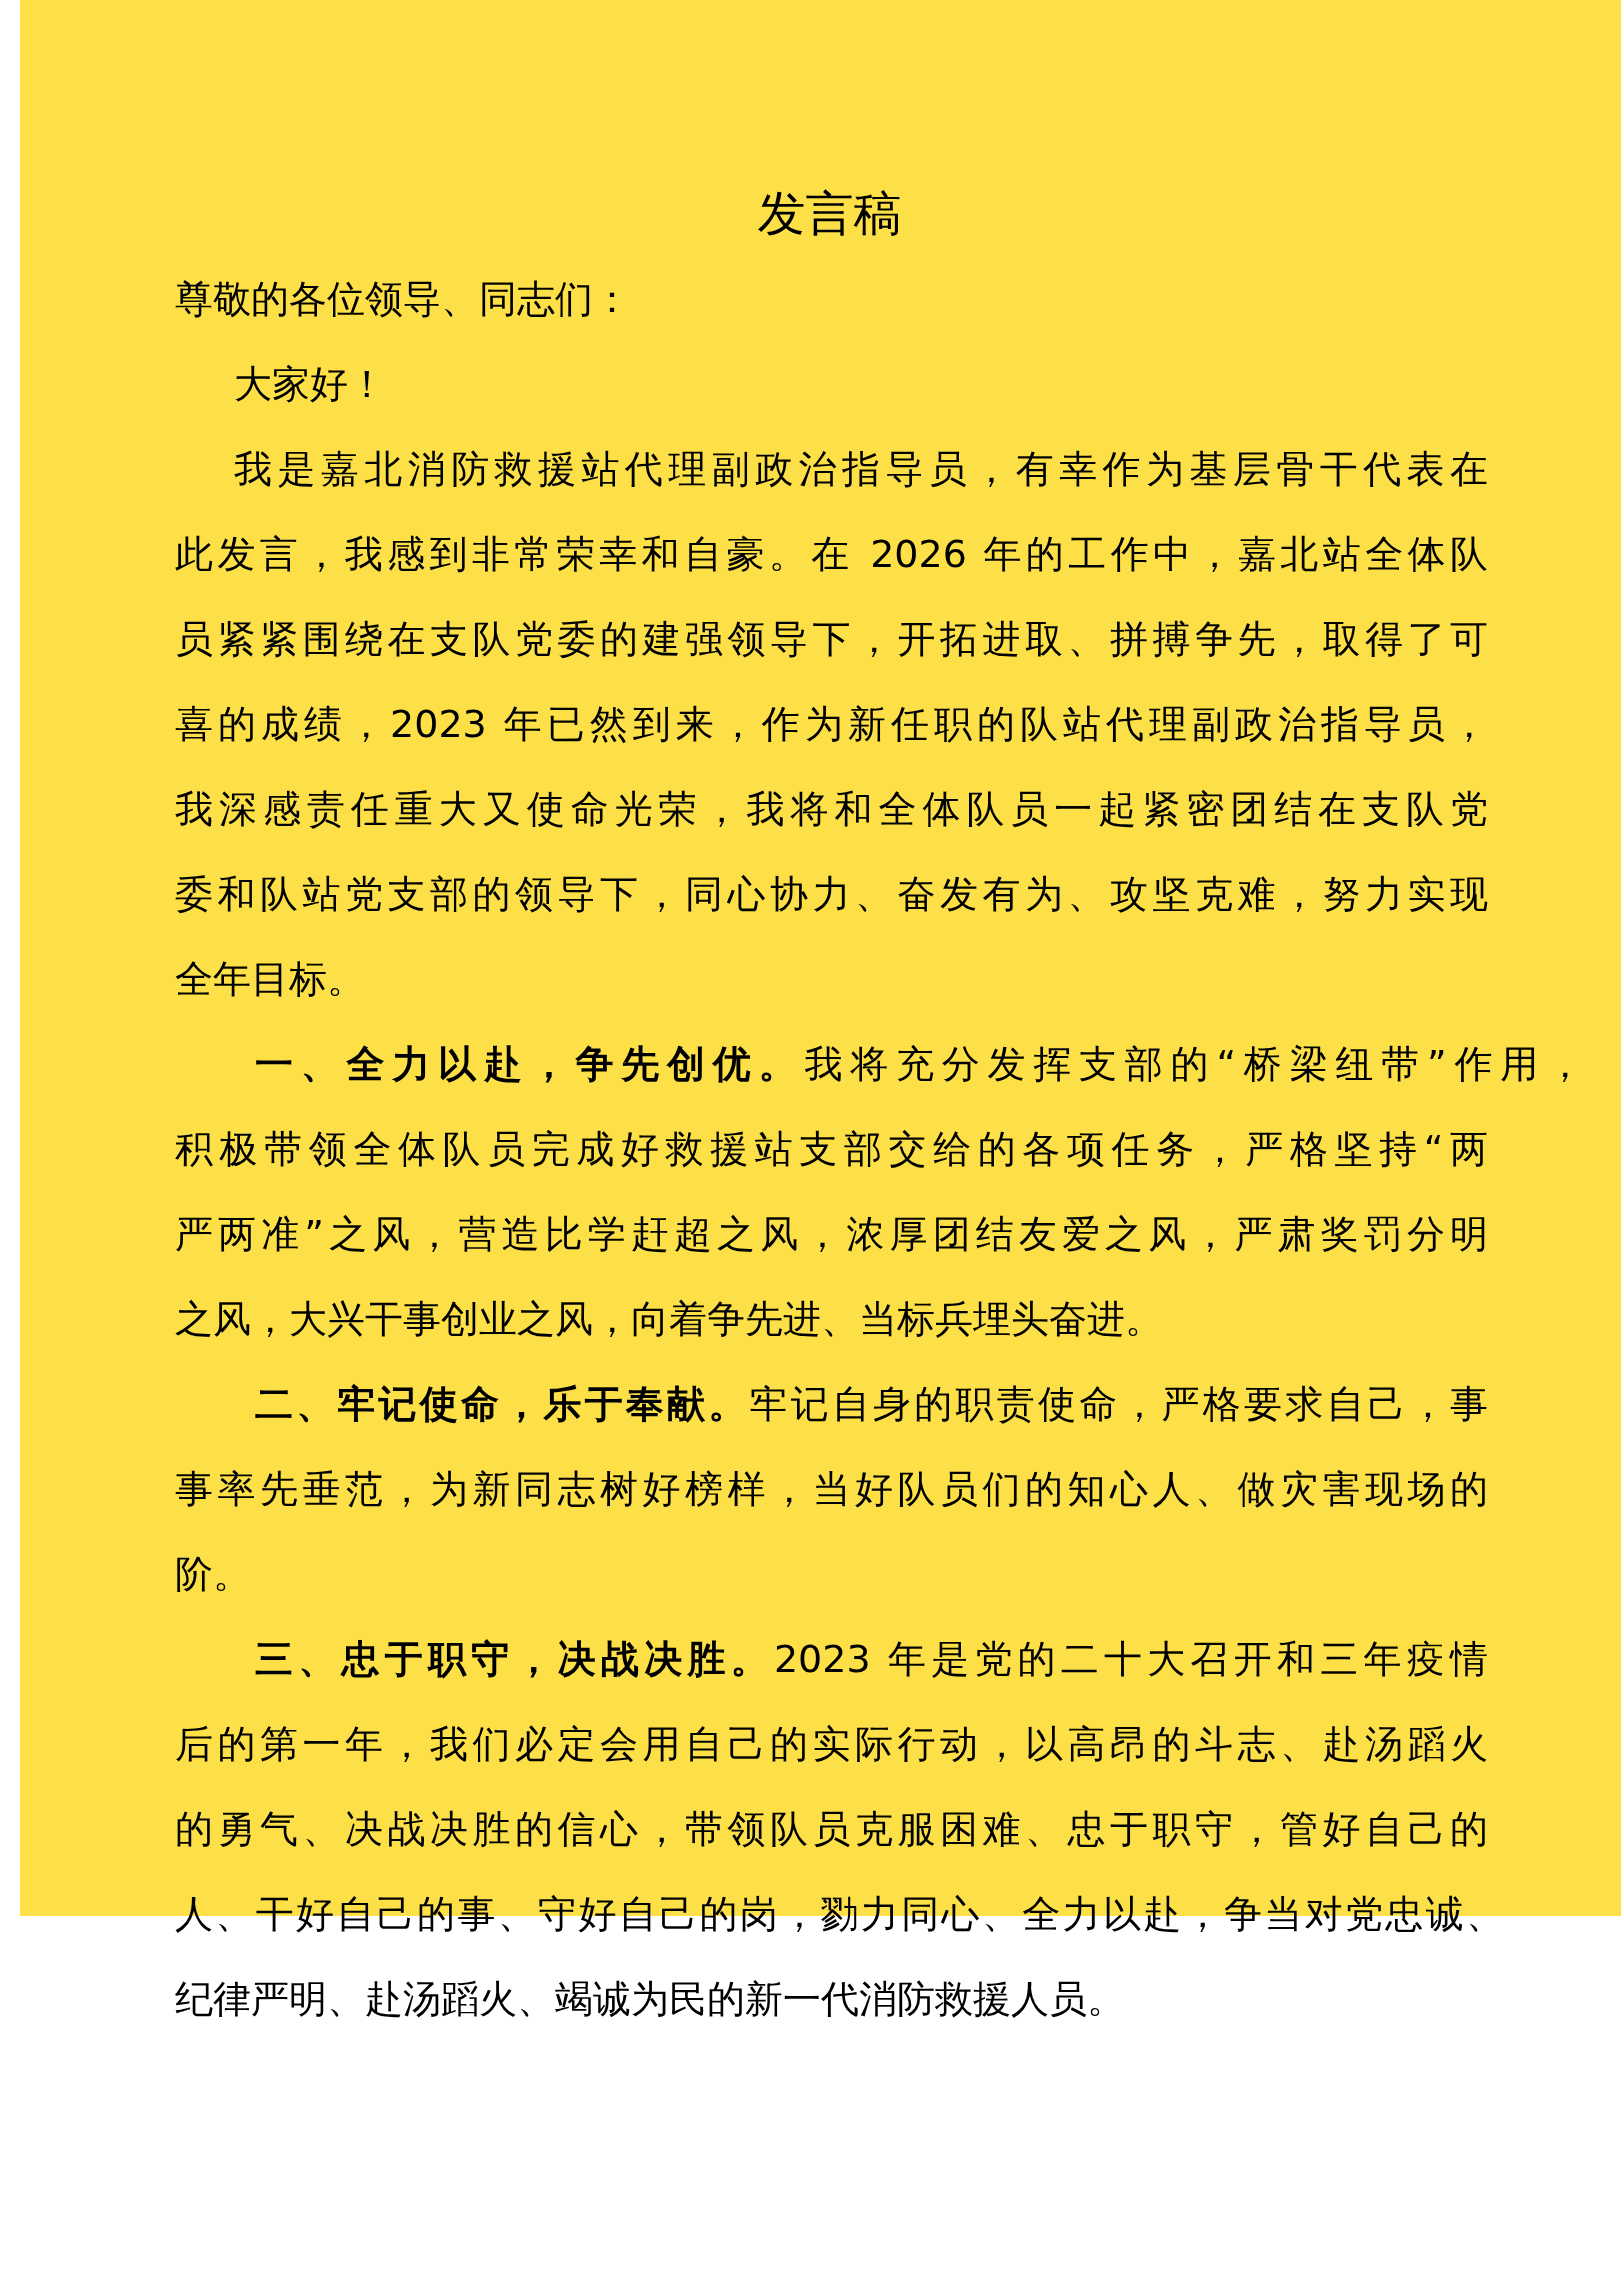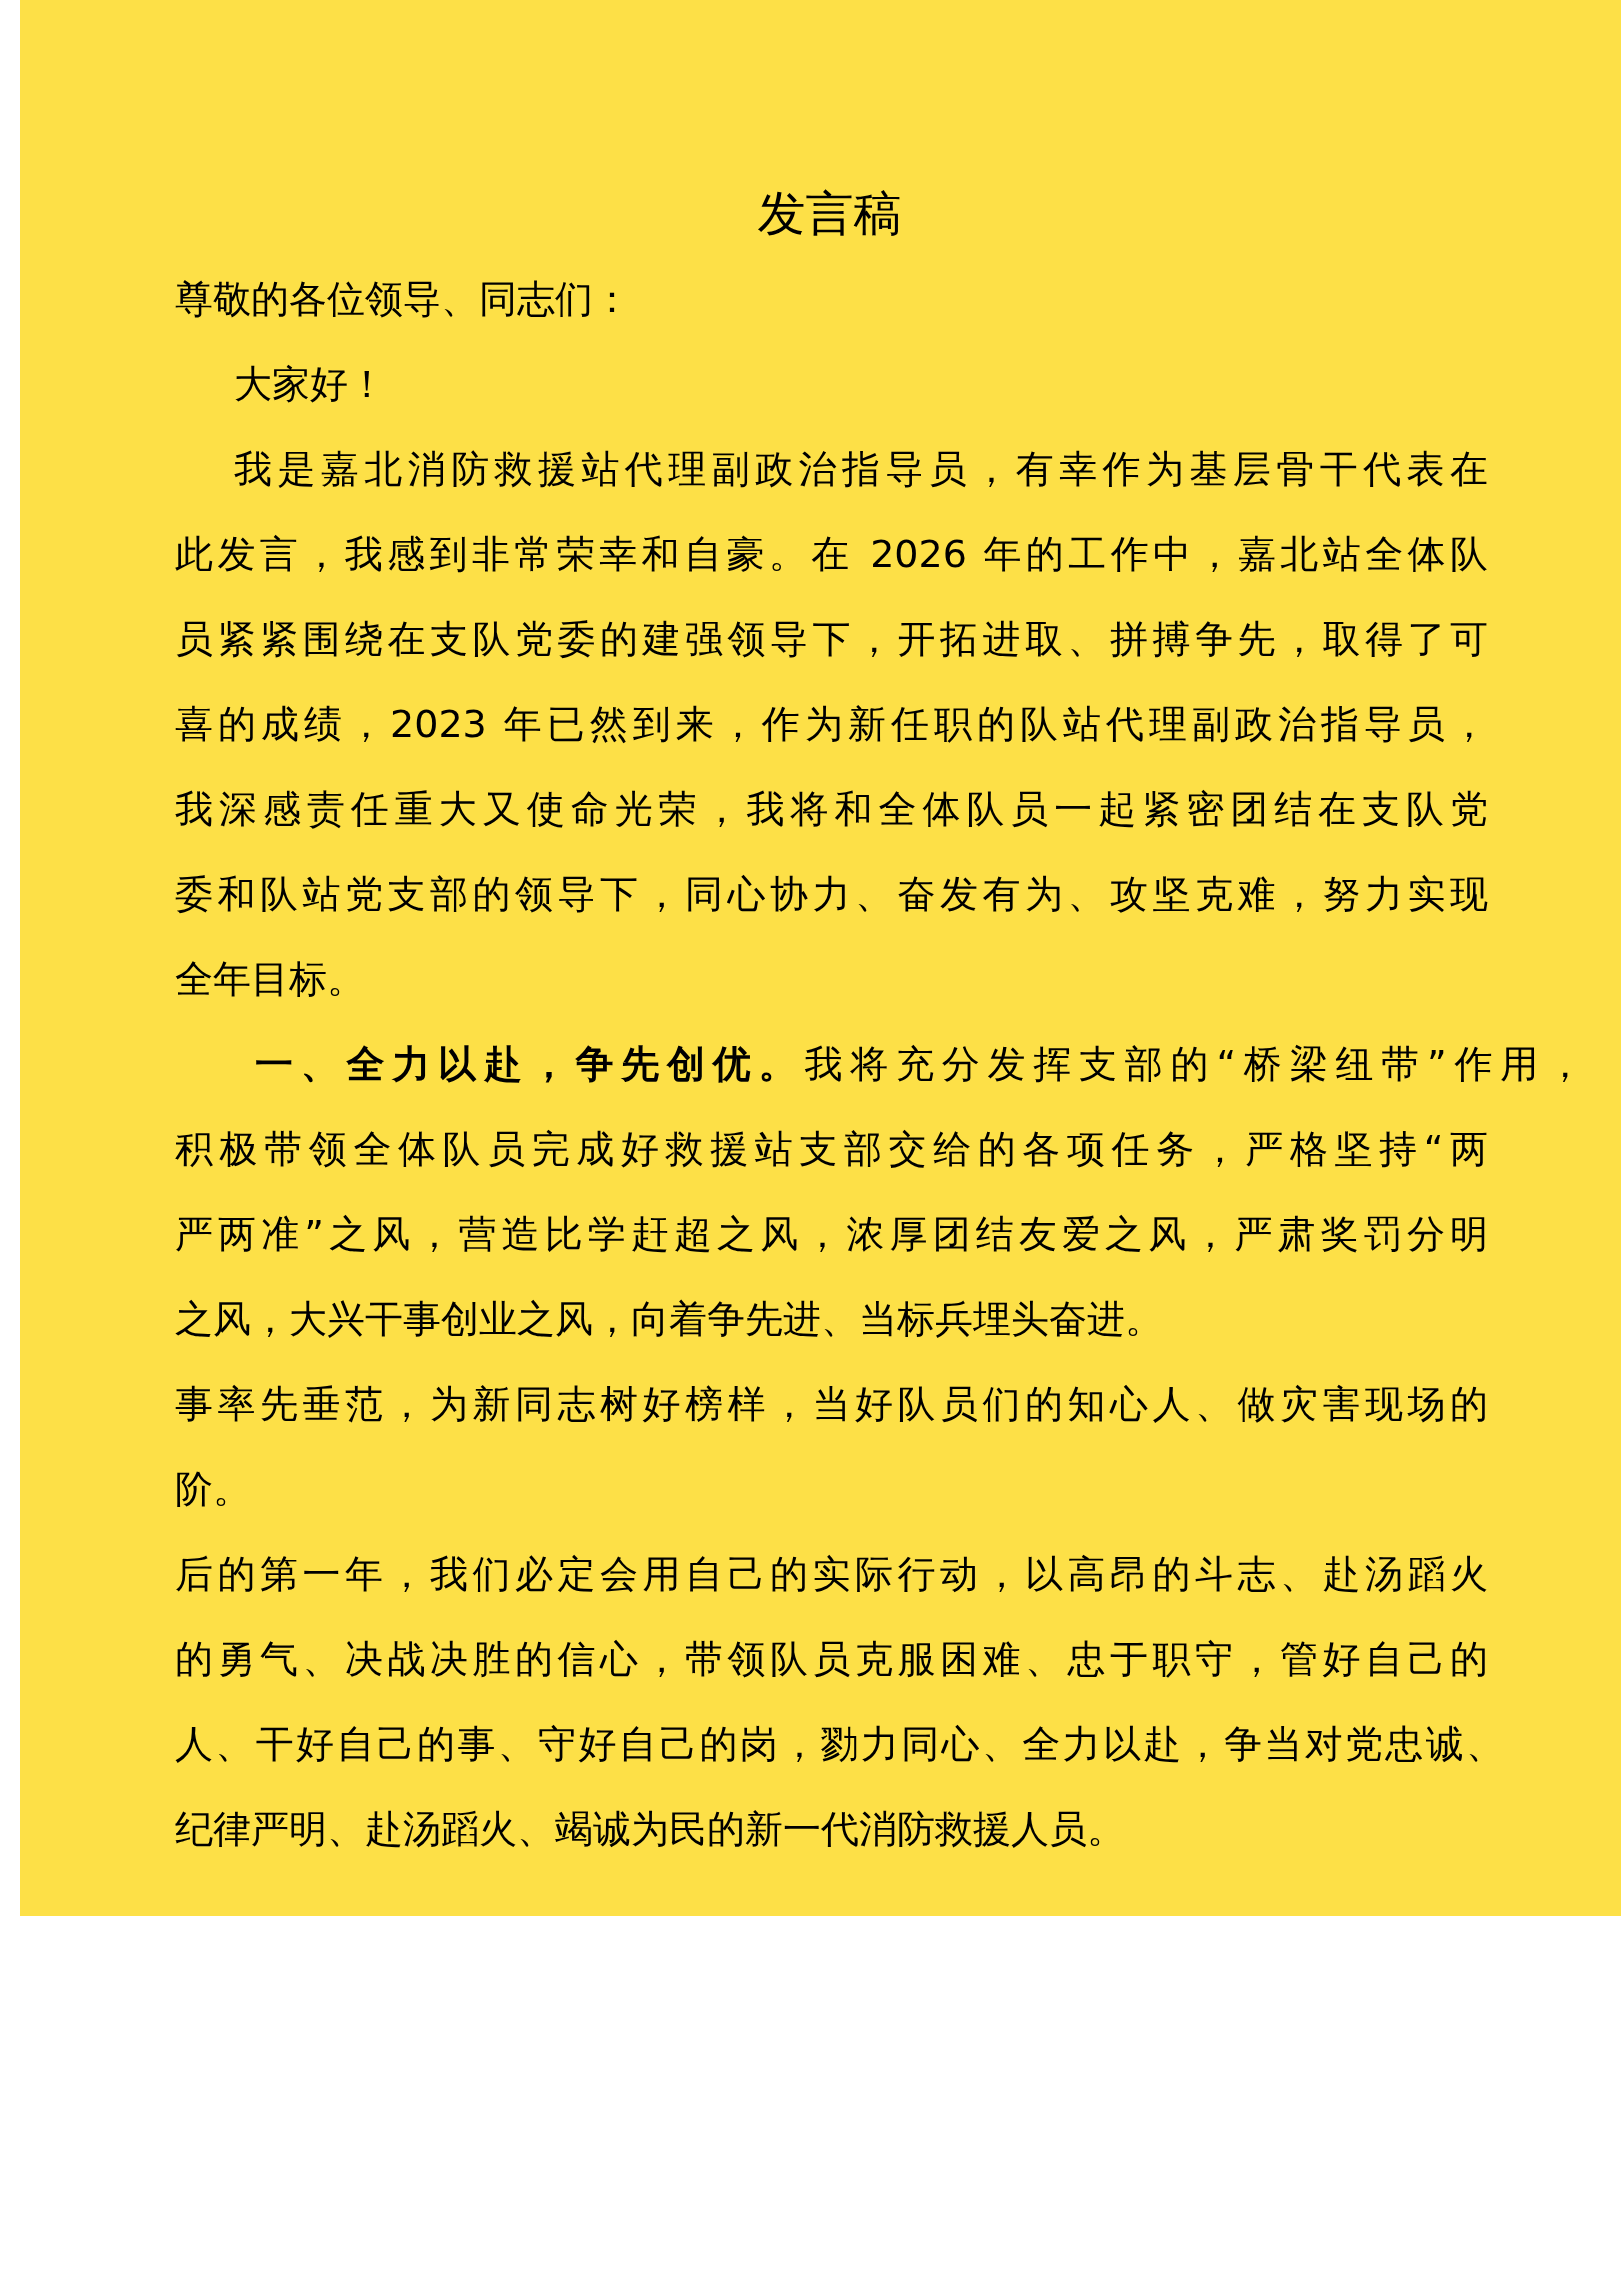--- a/index.html
+++ b/index.html
@@ -98,25 +98,27 @@
     </div>
 
     <div>
       <div class="line indent-h hang"><span class="bold">一、全力以赴，争先创优。</span><span>我将充分发挥支部的“桥梁纽带”作用，</span></div>
       <div class="line">积极带领全体队员完成好救援站支部交给的各项任务，严格坚持“两</div>
       <div class="line">严两准”之风，营造比学赶超之风，浓厚团结友爱之风，严肃奖罚分明</div>
       <div class="line last">之风，大兴干事创业之风，向着争先进、当标兵埋头奋进。</div>
     </div>
 
     <div>
+      <div class="line indent-h"><span class="bold">二、牢记使命，乐于奉献。</span><span>牢记自身的职责使命，严格要求自己，事</span></div>
       <div class="line">事率先垂范，为新同志树好榜样，当好队员们的知心人、做灾害现场的</div>
       <div class="line last">阶。</div>
     </div>
 
     <div>
+      <div class="line indent-h"><span class="bold">三、忠于职守，决战决胜。</span><span>2023 年是党的二十大召开和三年疫情</span></div>
       <div class="line">后的第一年，我们必定会用自己的实际行动，以高昂的斗志、赴汤蹈火</div>
       <div class="line">的勇气、决战决胜的信心，带领队员克服困难、忠于职守，管好自己的</div>
       <div class="line hang">人、干好自己的事、守好自己的岗，勠力同心、全力以赴，争当对党忠诚、</div>
       <div class="line last">纪律严明、赴汤蹈火、竭诚为民的新一代消防救援人员。</div>
     </div>
 
   </div>
 </div>
 
 

